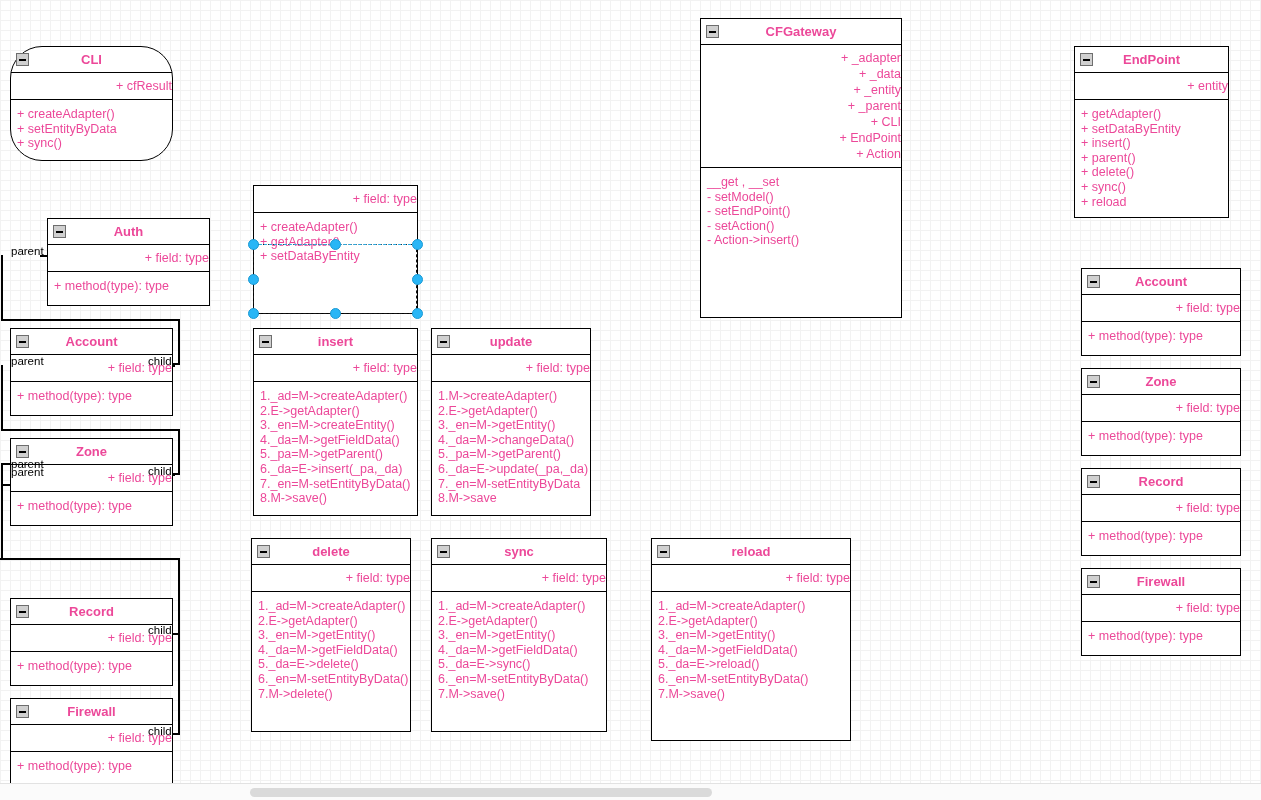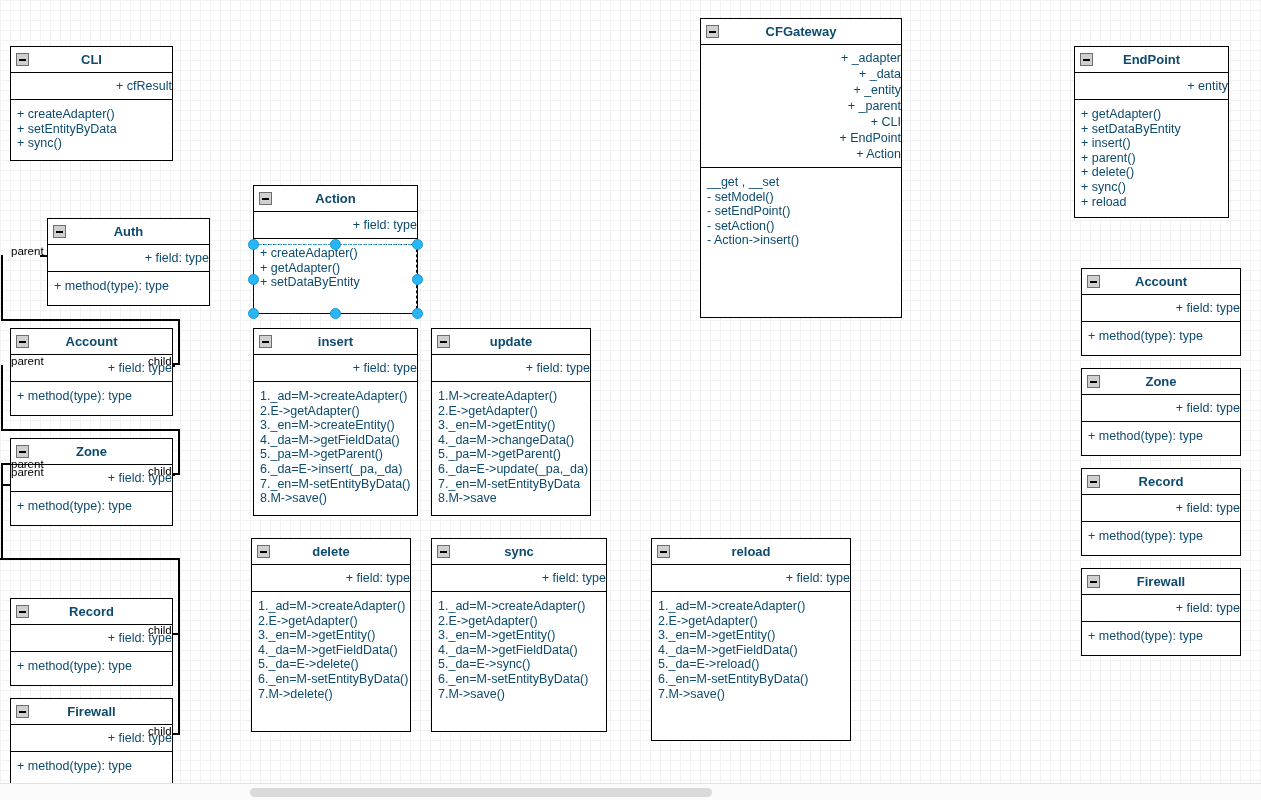--- a/index.html
+++ b/index.html
@@ -24,21 +24,21 @@
     background-position: 0 0, 0 0, 0 0, 0 0;
   }
 
   
   .uml {
     position: absolute;
     background: #ffffff;
     border: 1.6px solid #000000;
     box-sizing: border-box;
     font-size: 12.5px;
-    color: #0c4a6e;
+    color: #ec4899;
   }
   .uml .hdr {
     position: relative;
     height: 26px;
     line-height: 26px;
     text-align: center;
     font-weight: bold;
     font-size: 13px;
     border-bottom: 1.6px solid #000000;
     box-sizing: border-box;
@@ -160,21 +160,21 @@
   <div class="conn h" style="left:1px;   top:463px; width:20px;"></div>
   <div class="conn h" style="left:1px;   top:484px; width:20px;"></div>
   <div class="conn v" style="left:1px;   top:484px; height:76px;"></div>
   <div class="conn thick h" style="left:0px; top:558px; width:180px;"></div>
   <div class="conn v" style="left:178px; top:558px; height:77px;"></div>
   <div class="conn h" style="left:140px; top:633px; width:40px;"></div>
   <div class="conn v" style="left:178px; top:633px; height:102px;"></div>
   <div class="conn h" style="left:140px; top:733px; width:40px;"></div>
 
   <div id="class-layer">
-      <div class="uml" style="left: 10px; top: 46px; width: 163px; height: 115px;">
+      <div class="uml" style="left: 10px; top: 46px; width: 163px; height: 115px; border-radius: 32px;">
         <div class="hdr"><span class="collapse"></span><span>CLI</span></div>
         <div class="attrs">
           <div class="row">+ cfResult</div>
         </div>
         <div class="ops">
           <div class="row">+ createAdapter()</div>
           <div class="row">+ setEntityByData</div>
           <div class="row">+ sync()</div>
         </div>
       </div>
@@ -217,21 +217,20 @@
       <div class="uml" style="left: 10px; top: 698px; width: 163px; height: 88px;">
         <div class="hdr"><span class="collapse"></span><span>Firewall</span></div>
         <div class="attrs">
           <div class="row">+ field: type</div>
         </div>
         <div class="ops">
           <div class="row">+ method(type): type</div>
         </div>
       </div>
       <div class="uml" style="left: 253px; top: 185px; width: 165px; height: 129px;">
-        <div class="hdr"><span class="collapse"></span><span>Action</span></div>
         <div class="attrs">
           <div class="row">+ field: type</div>
         </div>
         <div class="ops">
           <div class="row">+ createAdapter()</div>
           <div class="row">+ getAdapter()</div>
           <div class="row">+ setDataByEntity</div>
         </div>
       </div>
       <div class="uml tall-ops" style="left: 253px; top: 328px; width: 165px; height: 188px;">

